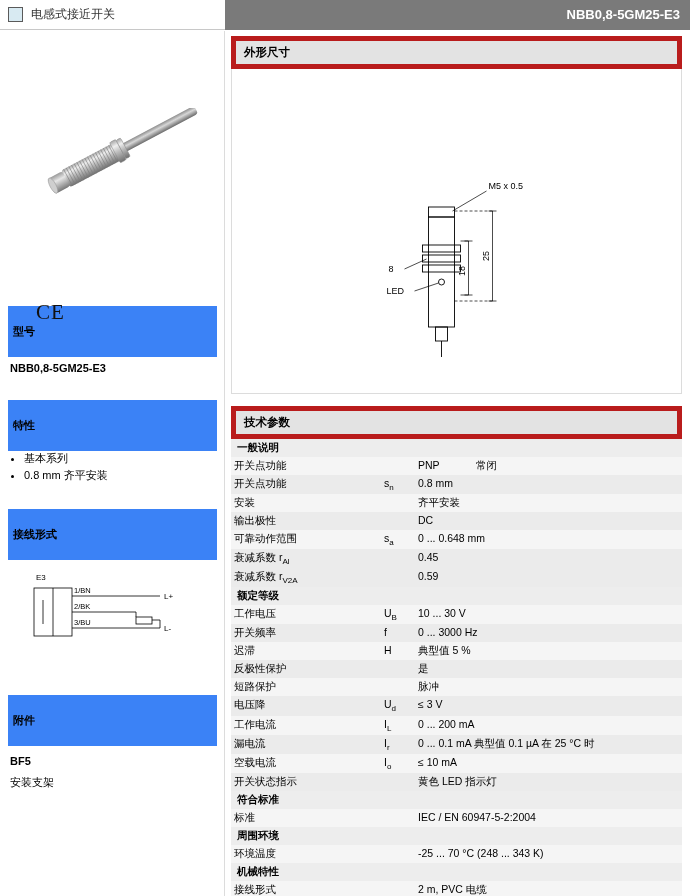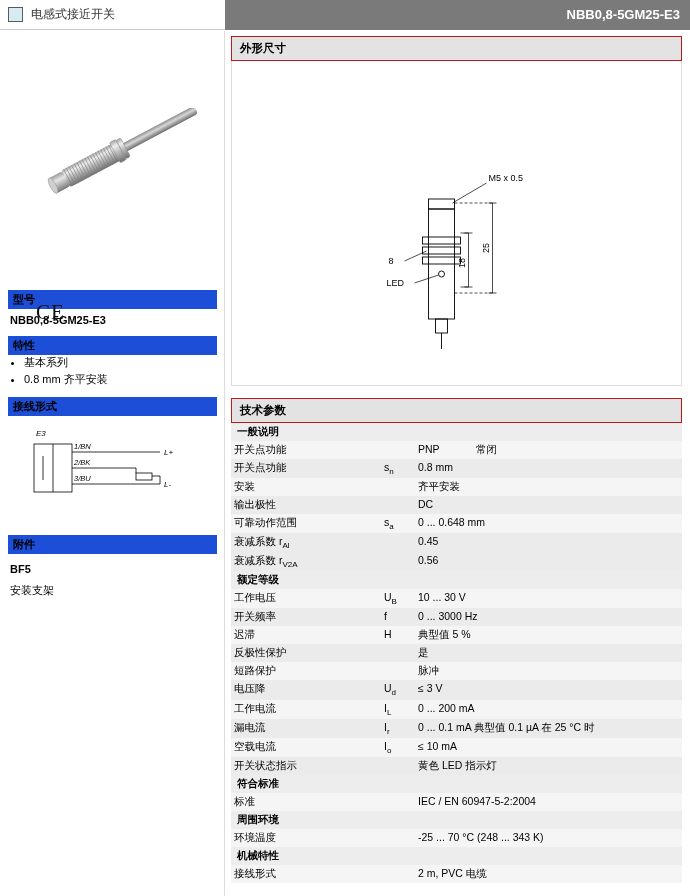--- a/index.html
+++ b/index.html
@@ -82,46 +82,45 @@
     position: absolute;
     left: 28px;
     top: 270px;
     font-size: 21px;
     font-family: "Liberation Serif", serif;
     letter-spacing: 1px;
     color: #111;
   }
   
   .bar {
-    background: #1d4ed8;
+    background: #3b82f6;
     font-weight: bold;
     font-size: 11px;
-    padding: 2px 5px;
-    margin-top: 10px;
+    padding: 18px 5px;
+    margin-top: 26px;
   }
   .left-text {
     padding: 5px 2px 0 2px;
     font-size: 11px;
   }
   .model-name { font-weight: bold; }
   ul.features {
     margin: 0 0 2px 0;
     padding-left: 16px;
   }
   ul.features li { margin-bottom: 2px; }
   .wiring-box {
     padding: 8px 0 4px 0;
-    font-style: italic;
   }
   .accessory-name { font-weight: bold; margin-top: 4px; }
   .accessory-desc { margin-top: 3px; }
   
   .panel-head {
     background: #e3e3e3;
-    border: 1px solid #b91c1c;
+    border: 5px solid #b91c1c;
     font-weight: bold;
     padding: 4px 8px;
     font-size: 11.5px;
   }
   .dim-body {
     border: 1px solid #dcdcdc;
     border-top: none;
     height: 325px;
     position: relative;
     background: #fff;
@@ -368,21 +367,21 @@
               <td class="c3">0 ... 0.648 mm</td>
             </tr>
             <tr class="row alt">
               <td class="c1">衰减系数 r<sub>Al</sub></td>
               <td class="c2"></td>
               <td class="c3">0.45</td>
             </tr>
             <tr class="row alt">
               <td class="c1">衰减系数 r<sub>V2A</sub></td>
               <td class="c2"></td>
-              <td class="c3">0.56</td>
+              <td class="c3">0.59</td>
             </tr>
             <tr class="group">
               <td colspan="3">额定等级</td>
             </tr>
             <tr class="row">
               <td class="c1">工作电压</td>
               <td class="c2">U<sub>B</sub></td>
               <td class="c3">10 ... 30 V</td>
             </tr>
             <tr class="row alt">

